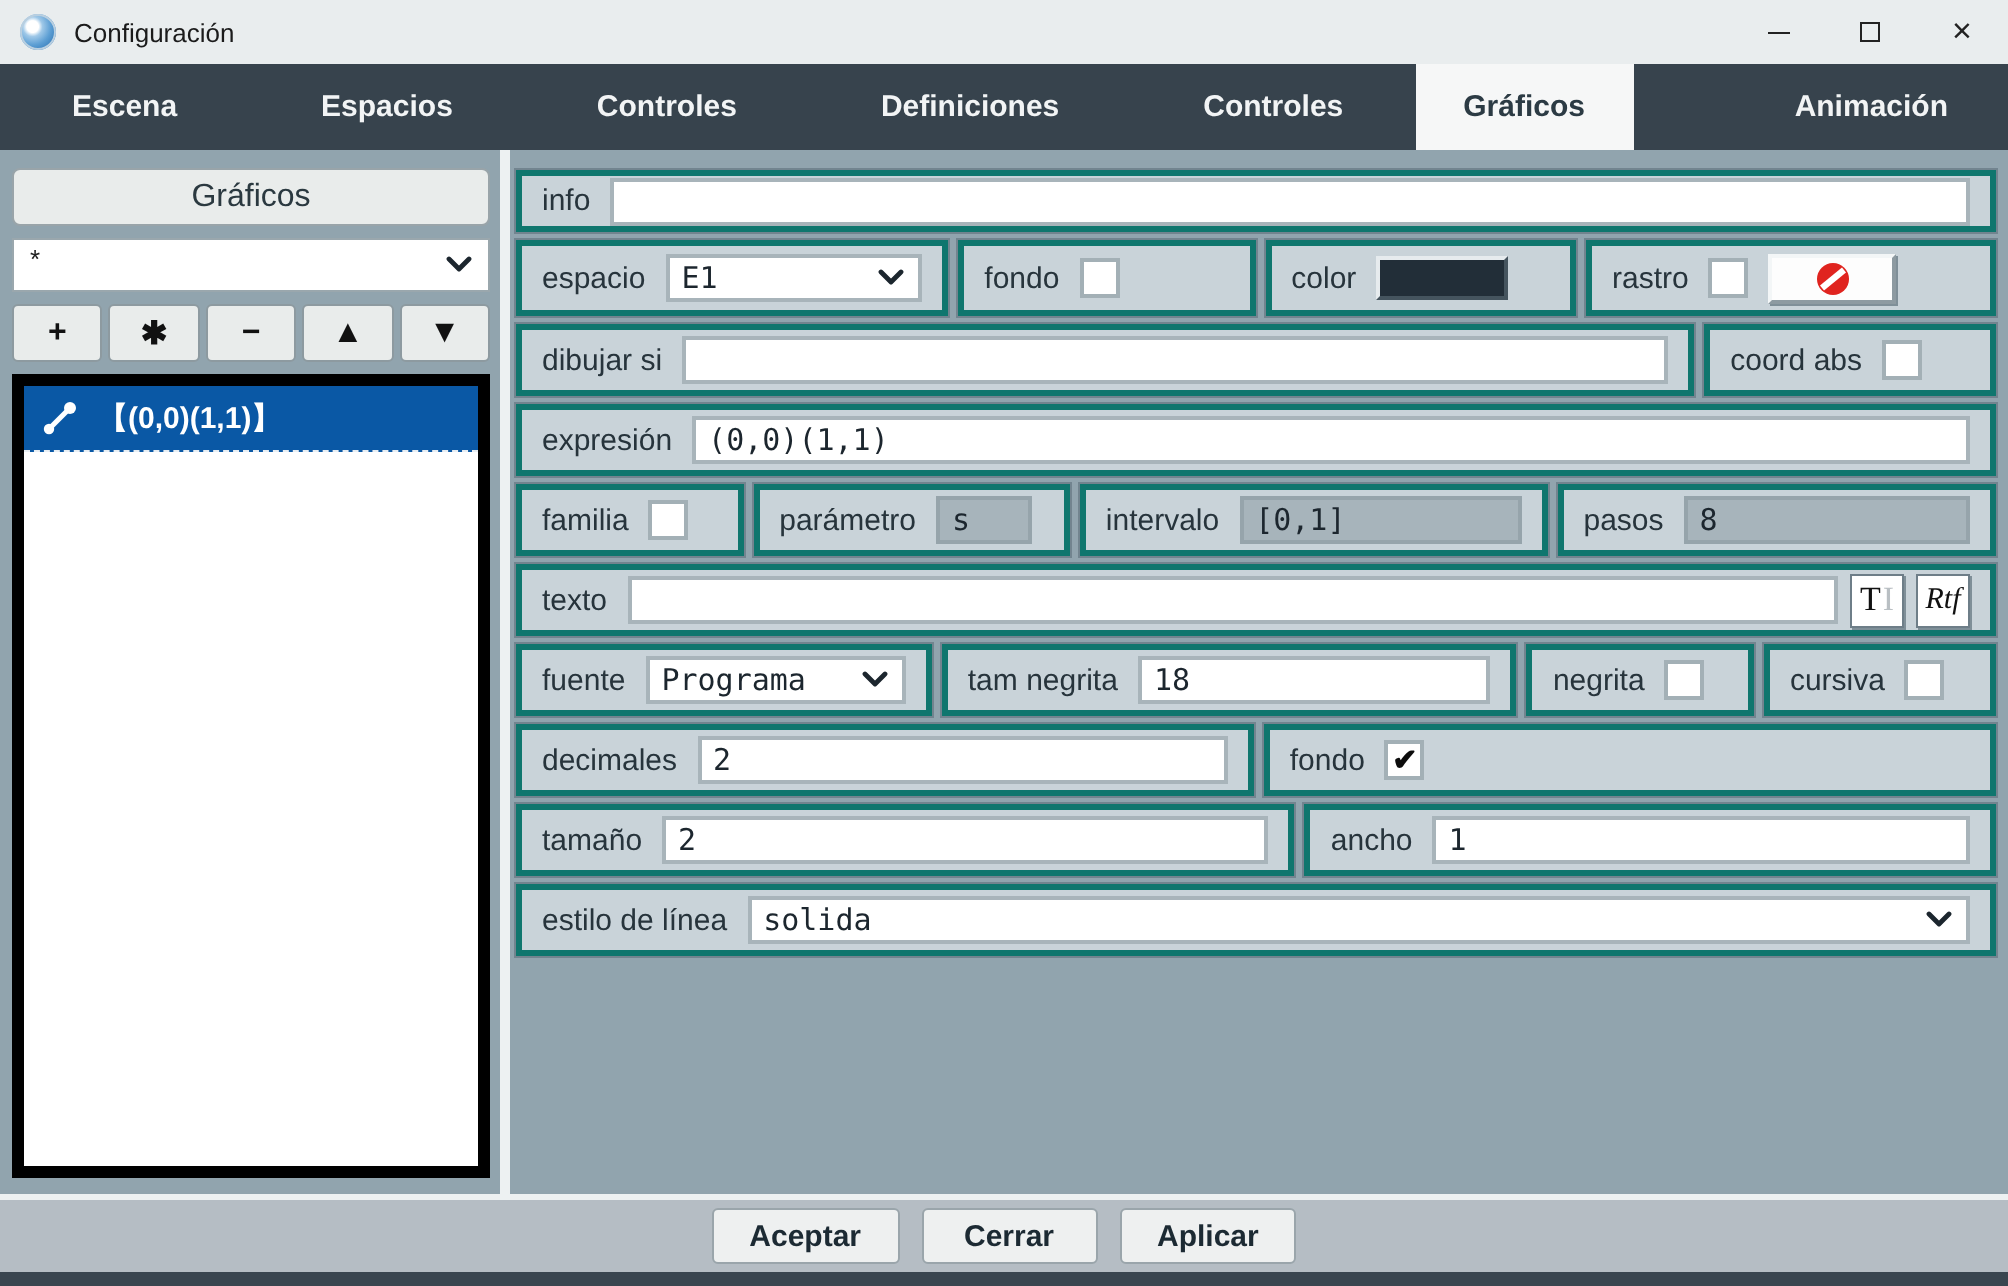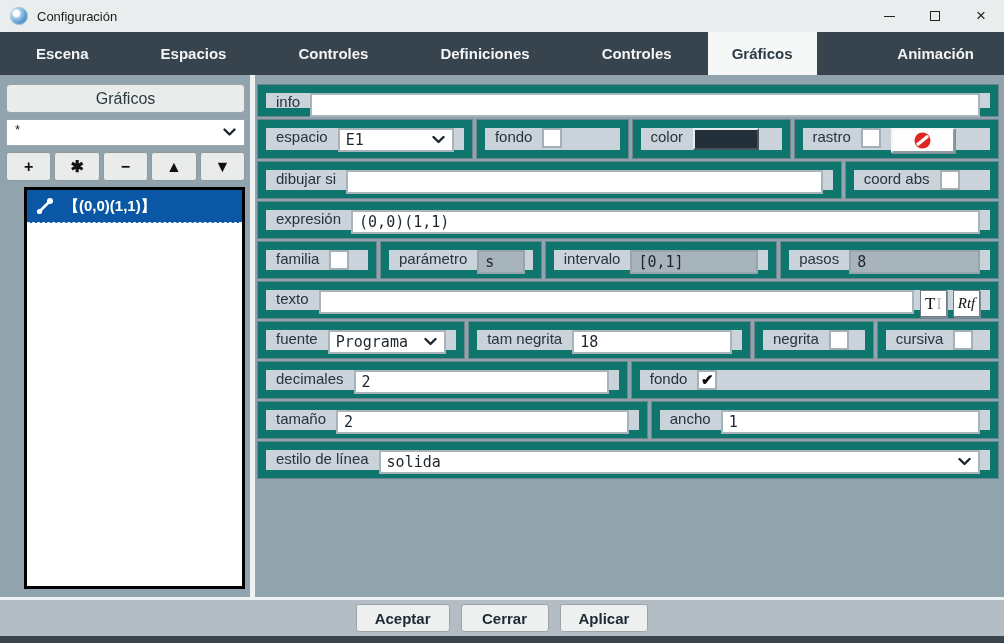--- a/index.html
+++ b/index.html
@@ -66,36 +66,35 @@
   .lp-combo .star{ align-self:flex-start; margin-top:2px; font-size:13px; }
   .lp-combo .chev{ margin-left:auto; }
   .lp-btnrow{ margin-top:6px; display:flex; gap:3px; }
   .lp-btn{
     flex:1; height:29px; background:#e9eceb; border:1px solid #8d9aa0; border-radius:3px;
     display:flex; align-items:center; justify-content:center;
     font-size:16px; font-weight:bold; color:#111; cursor:default;
   }
   .lp-list{
     margin-top:6px; flex:1; background:#fff; overflow:hidden;
-    border:3px solid #000000;
-    margin-left:18px;
+    border:6px solid #000000;
   }
   .list-item{
     height:33px; background:#0a58a5; color:#fff; display:flex; align-items:center;
     padding:0 8px; gap:9px; font-size:15px; font-weight:bold;
     border-bottom:1px dashed #e8eef3;
   }
   .seg-icon{ flex:0 0 auto; display:block; }
 
   
   .right-panel{ flex:1; padding:10px 6px 0 3px; min-width:0; }
   .frow{ display:flex; gap:5px; margin-bottom:4px; }
   .grp{
-    background:#c9d3d9; border:8px solid #0f766e; box-shadow:0 0 0 1px #72848f;
-    display:flex; padding:0 10px; gap:10px;
+    background:#c9d3d9; border:3px solid #0f766e; box-shadow:0 0 0 1px #72848f;
+    display:flex; align-items:center; padding:0 10px; gap:10px;
     height:36px; min-width:0;
   }
   .frow.r-info .grp{ height:31px; }
   .frow.r2 .grp{ height:38px; }
   .glabel{ font-size:15px; color:#27343c; white-space:nowrap; flex:0 0 auto; }
   .ibox{
     background:#fff; border:2px solid #a8b4ba; height:24px;
     display:flex; align-items:center; padding:0 6px;
     font-family:"DejaVu Sans Mono", monospace; font-size:15px; color:#1c262e;
     flex:1 1 auto; min-width:0; white-space:nowrap; overflow:hidden;

